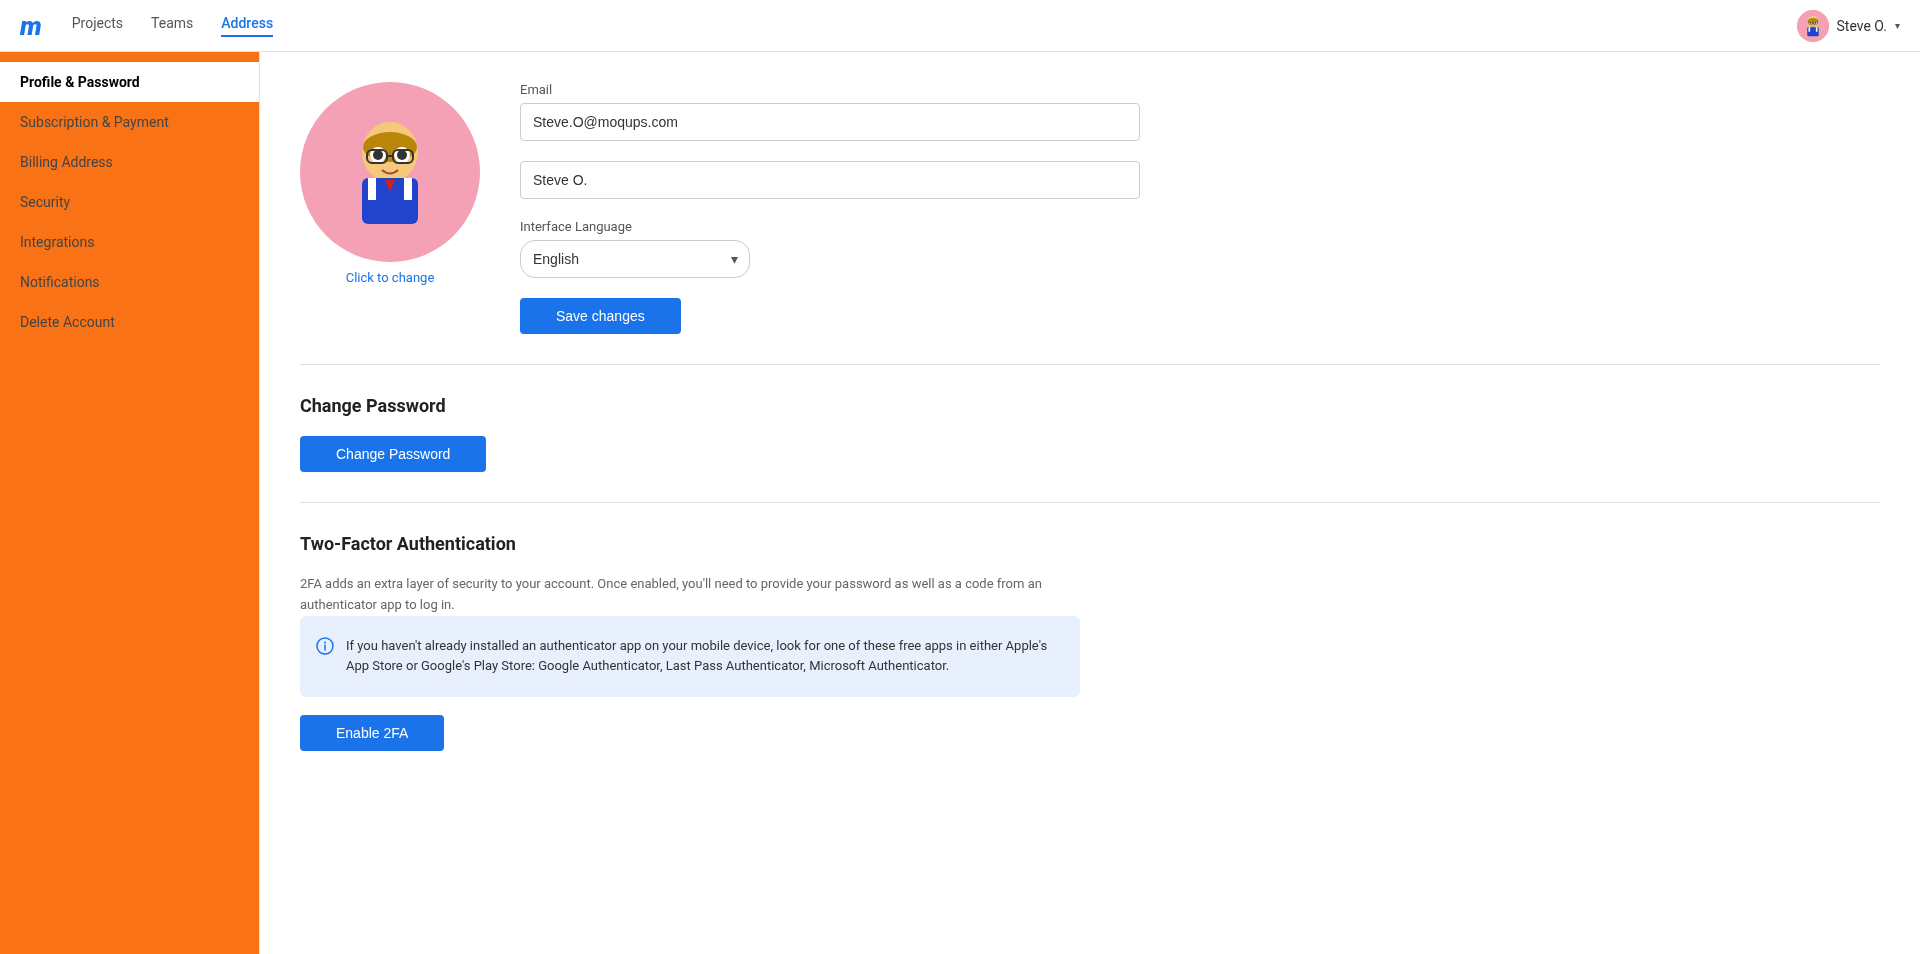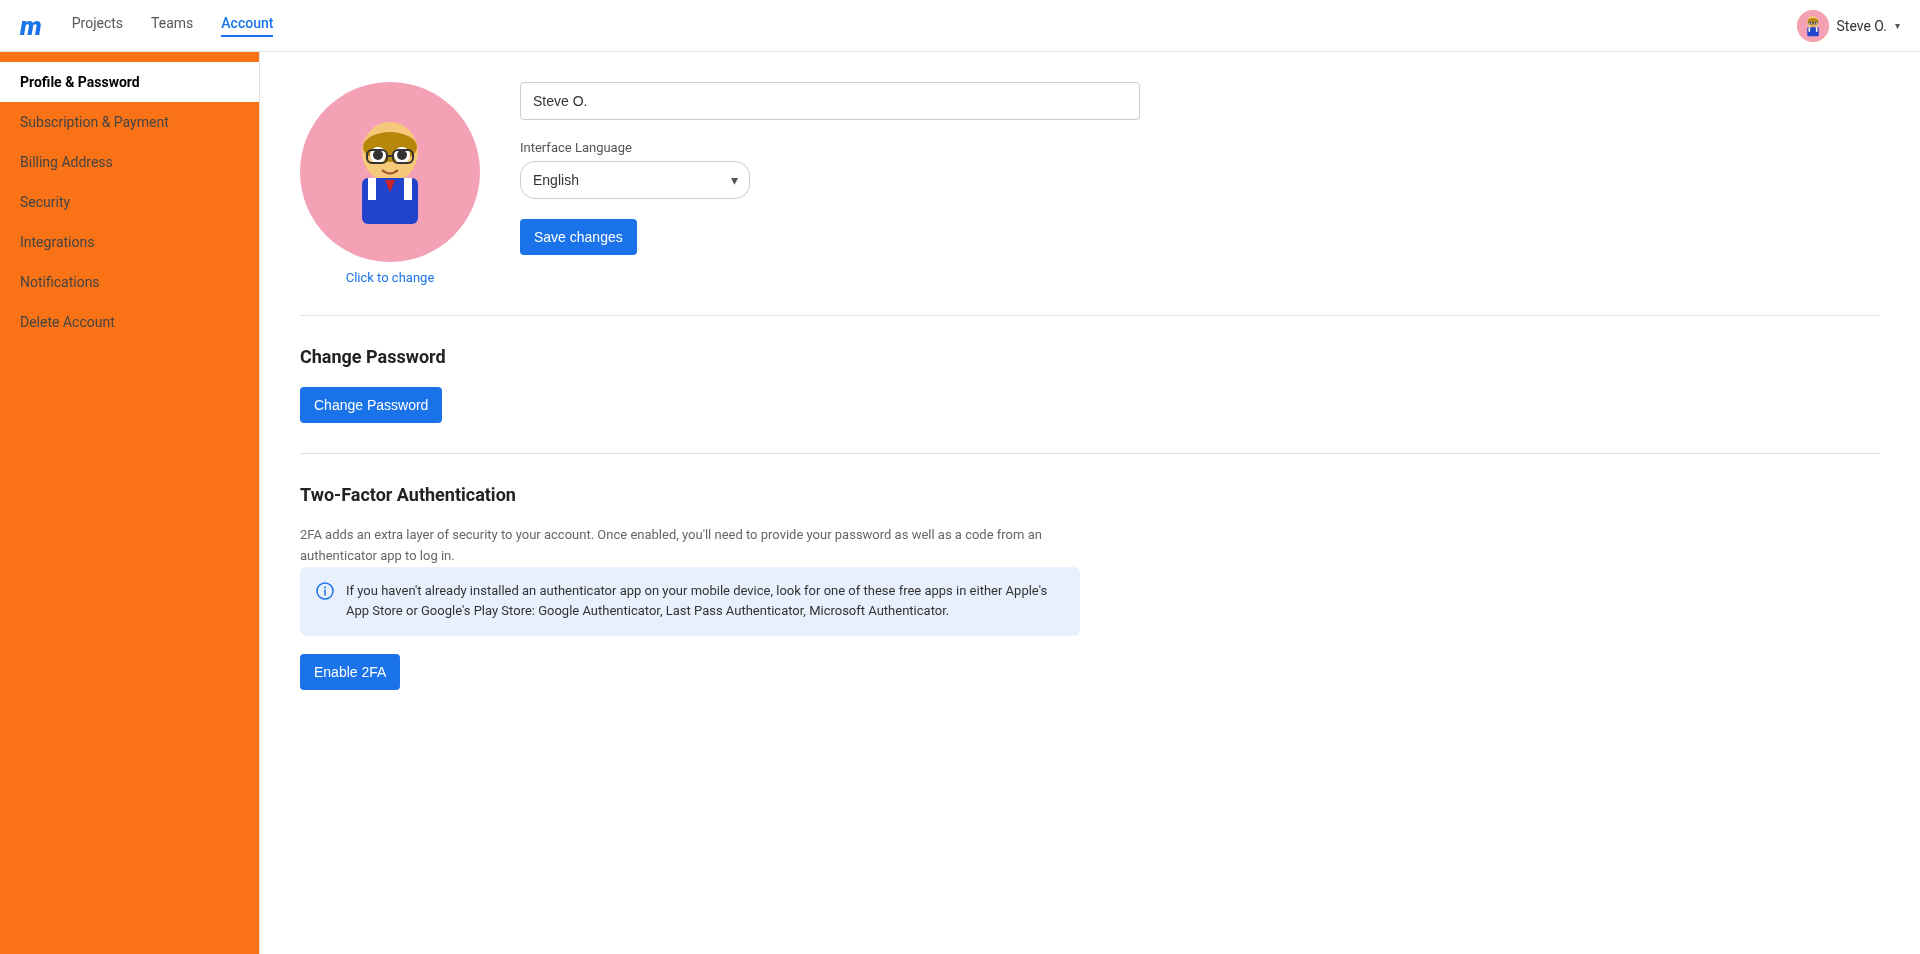--- a/index.html
+++ b/index.html
@@ -40,42 +40,42 @@
     .click-to-change { color: #1a73e8; font-size: 13px; cursor: pointer; text-decoration: none; }
 
     .form-area { flex: 1; max-width: 620px; }
     .form-group { margin-bottom: 20px; }
     .form-label { font-size: 13px; color: #555; margin-bottom: 6px; display: block; }
     .form-input { width: 100%; border: 1px solid #ccc; border-radius: 4px; padding: 10px 12px; font-size: 14px; color: #333; outline: none; }
     .form-select-wrapper { position: relative; width: 230px; }
     .form-select { width: 100%; border: 1px solid #ccc; border-radius: 15px; padding: 10px 12px; font-size: 14px; color: #333; appearance: none; background: #fff; cursor: pointer; outline: none; }
     .select-chevron { position: absolute; right: 12px; top: 50%; transform: translateY(-50%); pointer-events: none; color: #555; }
 
-    .btn-primary { background: #1a73e8; color: #fff; border: none; border-radius: 4px; padding: 10px 14px; font-size: 14px; cursor: pointer; font-weight: 500; }
+    .btn-primary { background: #1a73e8; color: #fff; border: none; border-radius: 4px; padding: 10px 36px; font-size: 14px; cursor: pointer; font-weight: 500; }
 
     
     .section { margin-bottom: 30px; padding-bottom: 30px; border-bottom: 1px solid #e0e0e0; }
     .section-title { font-size: 18px; font-weight: 700; color: #222; margin-bottom: 20px; }
 
     
     .twofa-section { margin-bottom: 30px; }
     .twofa-description { font-size: 13px; color: #666; line-height: 1.6; max-width: 780px; }
-    .info-box { background: #e8f0fe; border-radius: 6px; padding: 14px 16px; display: flex; gap: 12px; align-items: flex-start; margin-bottom: 18px; max-width: 780px; }
+    .info-box { background: #e8f0fe; border-radius: 6px; padding: 20px 16px; display: flex; gap: 12px; align-items: flex-start; margin-bottom: 18px; max-width: 780px; }
     .info-icon { color: #1a73e8; flex-shrink: 0; margin-top: 1px; }
     .info-text { font-size: 13px; color: #333; line-height: 1.6; }
   </style>
 </head>
 <body>
 
 <nav class="top-nav">
   <a class="logo" href="#">m</a>
   <div class="nav-links">
     <a class="nav-link" href="#">Projects</a>
     <a class="nav-link" href="#">Teams</a>
-    <a class="nav-link active" href="#">Account</a>
+    <a class="nav-link active" href="#">Address</a>
   </div>
   <div class="user-area">
     <div class="user-avatar">
       <svg viewBox="0 0 100 100" xmlns="http://www.w3.org/2000/svg">
         <circle cx="50" cy="50" r="50" fill="#f4a0b5"></circle>
         <ellipse cx="50" cy="38" rx="18" ry="20" fill="#f5c87a"></ellipse>
         <rect x="32" y="54" width="36" height="28" rx="4" fill="#2244cc"></rect>
         <rect x="36" y="54" width="5" height="14" fill="#fff"></rect>
         <rect x="59" y="54" width="5" height="14" fill="#fff"></rect>
         <ellipse cx="50" cy="35" rx="17" ry="10" fill="#b8860b"></ellipse>
@@ -130,20 +130,24 @@
             <path d="M72 78 Q80 85 88 78" stroke="#a0522d" stroke-width="2" fill="none"></path>
 
             <polygon points="75,88 80,100 85,88" fill="#cc2222"></polygon>
           </svg>
         </div>
         <a class="click-to-change" href="#">Click to change</a>
       </div>
 
       <div class="form-area">
         <div class="form-group">
+          <label class="form-label">Email</label>
+          <input class="form-input" type="email" value="Steve.O@moqups.com" style="">
+        </div>
+        <div class="form-group">
           <input class="form-input" type="text" value="Steve O." style="">
         </div>
         <div class="form-group">
           <label class="form-label">Interface Language</label>
           <div class="form-select-wrapper">
             <select class="form-select">
               <option>English</option>
               <option>French</option>
               <option>German</option>
               <option>Spanish</option>

